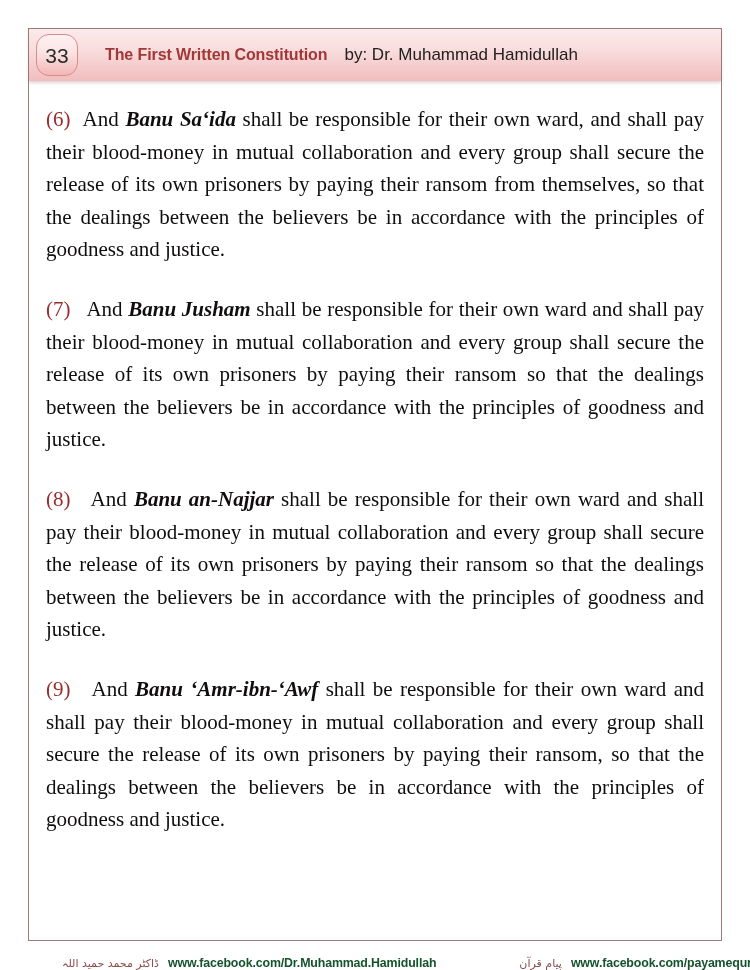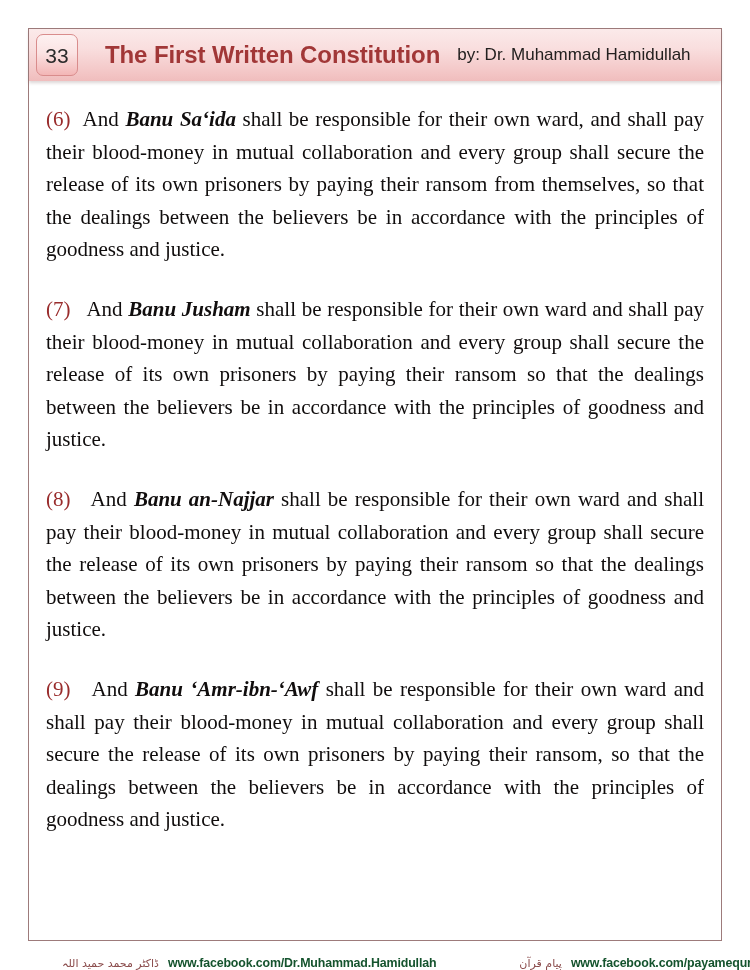--- a/index.html
+++ b/index.html
@@ -42,38 +42,38 @@
     box-shadow: 0 2px 3px rgba(120, 90, 90, 0.25);
     display: flex;
     align-items: center;
     overflow: hidden;
   }
   #page-number-box {
     width: 42px;
     height: 42px;
     margin-left: 7px;
     border: 1.5px solid #d98c8c;
-    border-radius: 7px;
+    border-radius: 13px;
     background: linear-gradient(to bottom, #fdf1f1 0%, #fbe3e3 45%, #f3b6b6 100%);
     display: flex;
     align-items: center;
     justify-content: center;
     box-sizing: border-box;
     flex: 0 0 auto;
   }
   #page-number-box .num {
     font-family: "Liberation Sans", "DejaVu Sans", sans-serif;
     font-size: 21px;
     color: #2b2b2b;
     line-height: 1;
   }
   #doc-title {
     font-family: "Liberation Sans", "DejaVu Sans", sans-serif;
     font-weight: bold;
-    font-size: 24px;
+    font-size: 16px;
     color: #a13737;
     margin-left: 27px;
     letter-spacing: -0.1px;
     white-space: nowrap;
   }
   #doc-byline {
     font-family: "Liberation Sans", "DejaVu Sans", sans-serif;
     font-weight: normal;
     font-size: 17px;
     color: #23201f;

